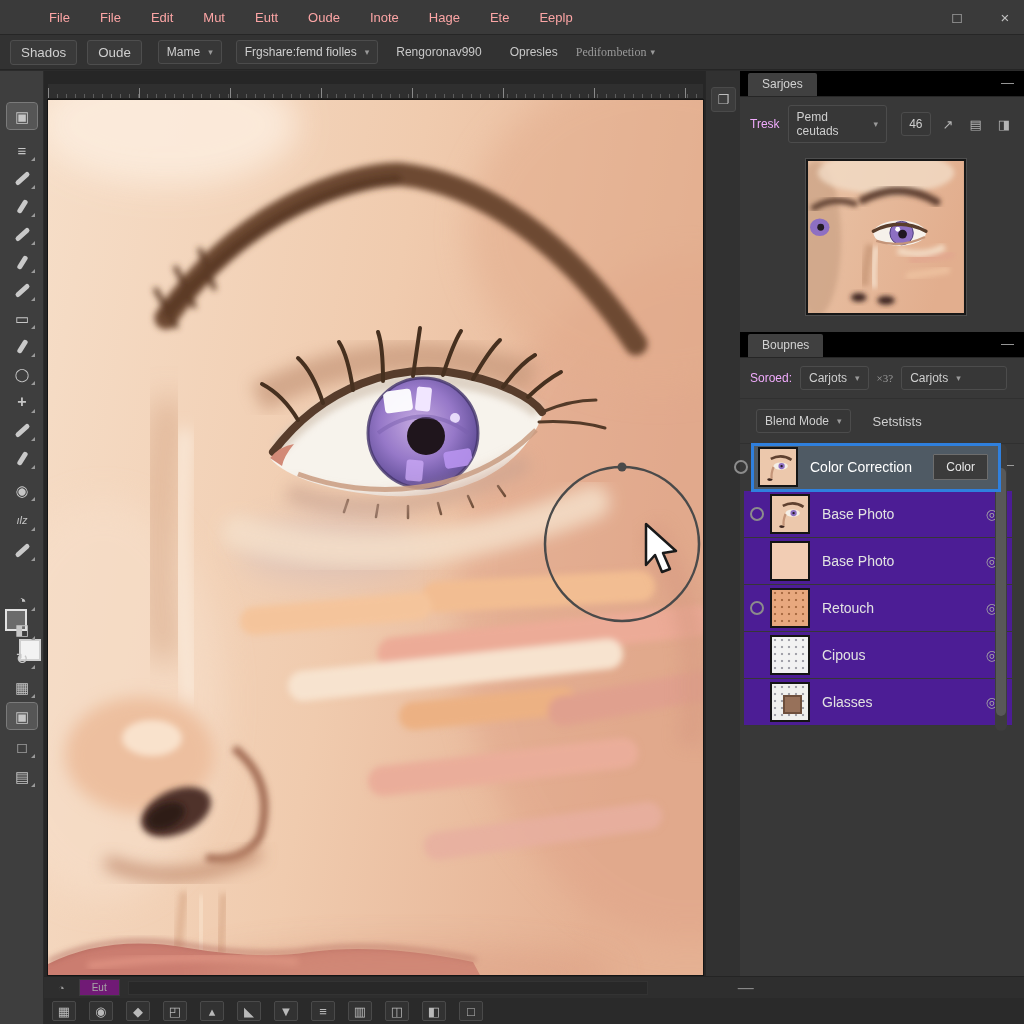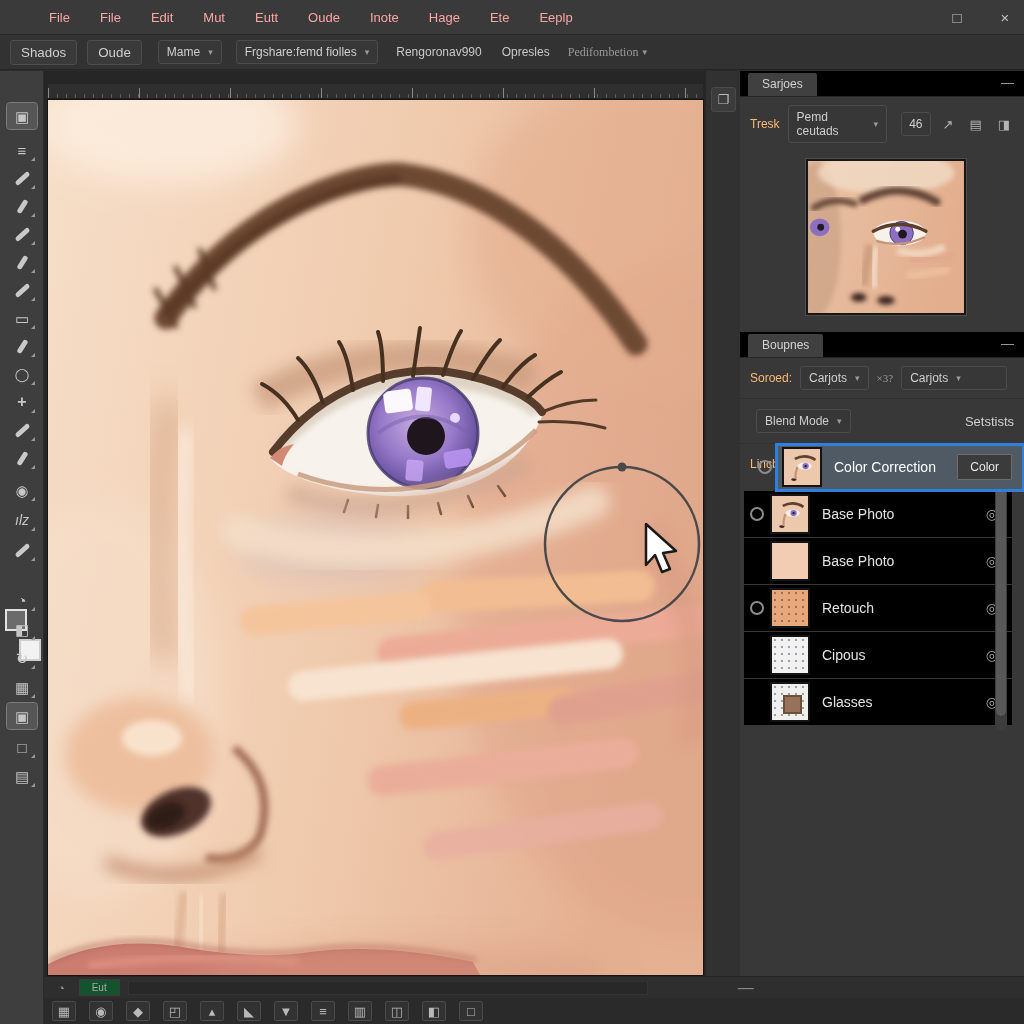--- a/index.html
+++ b/index.html
@@ -38,46 +38,46 @@
   .artwork{position:absolute;left:4px;top:29px;width:655px;height:875px;box-shadow:0 0 0 1px #151515;}
   
   .divider{position:absolute;left:705px;top:71px;width:35px;height:905px;background:#313131;border-left:1px solid #272727;}
   .divider .collapse{position:absolute;left:5px;top:16px;width:25px;height:25px;background:#3c3c3c;border:1px solid #4a4a4a;border-radius:3px;color:#bdbdbd;font-size:13px;display:flex;align-items:center;justify-content:center;}
   
   .rpanel{position:absolute;left:740px;top:71px;width:284px;height:905px;background:#383838;font-size:12px;}
   .phead{position:relative;height:26px;background:#000000;border-bottom:1px solid #262626;}
   .ptab{position:absolute;left:8px;top:2px;padding:4px 14px 5px;background:#404040;color:#d2d2d2;font-size:12px;border-radius:2px 2px 0 0;}
   .pmin{position:absolute;right:10px;top:4px;color:#a9a9a9;font-size:13px;}
   .prow{position:relative;display:flex;align-items:center;padding:8px 10px;gap:8px;}
-  .plabel{color:#fdba74;}
+  .plabel{color:#f0abfc;}
   .mini-icon{color:#b5b5b5;font-size:13px;padding:2px 4px;}
   .preview{margin:8px 0 14px 66px;width:160px;height:156px;border:2px solid #171717;outline:1px solid #4e4e4e;}
   .muted{color:#9a9a9a;font-family:Liberation Serif, serif;}
   
   .layers{position:absolute;left:4px;top:373px;width:268px;}
-  .lrow{position:relative;height:47px;background:#000000;border-bottom:1px solid #373737;display:flex;align-items:center;padding-left:26px;}
-  .lrow.selected{background:#4f5a64;outline:3px solid #2f80de;outline-offset:-2px;z-index:2;margin-left:32px;padding-left:6px;width:248px;}
+  .lrow{position:relative;height:47px;background:#4c1d95;border-bottom:1px solid #373737;display:flex;align-items:center;padding-left:26px;}
+  .lrow.selected{background:#4f5a64;outline:3px solid #2f80de;outline-offset:-2px;z-index:2;margin-left:8px;padding-left:6px;width:248px;}
   .vis-toggle{position:absolute;left:6px;width:14px;height:14px;border:2px solid #8c8c8c;border-radius:50%;}
   .vis-toggle.outside{left:-18px;}
   .lthumb{width:40px;height:40px;border:2px solid #141414;flex:none;}
   .lthumb.skin{background:#f2cdb4;}
   .dots{background-image:radial-gradient(circle at 3px 3px, rgba(40,40,60,.4) 1.1px, transparent 1.6px);background-size:7px 7px;}
   .lthumb.dots-orange{background-color:#e8a87e;background-image:radial-gradient(circle at 3px 3px, rgba(120,60,20,.55) 1.1px, transparent 1.6px);background-size:7px 7px;}
   .lthumb.dots-plain{background-color:#f2f2f2;}
   .lthumb.dots-square{background-color:#f0f0ee;position:relative;}
   .lthumb.dots-square::after{content:"";position:absolute;left:11px;top:11px;width:15px;height:15px;background:#97715a;border:2px solid #6e4f3c;}
   .lname{margin-left:12px;font-size:14px;color:#e2e2e2;}
   .leye{position:absolute;right:14px;color:#a5a5a5;font-size:14px;}
   .lbadge{position:absolute;right:12px;background:#3b3b3b;border:1px solid #6d6d6d;border-radius:1px;color:#e8e8e8;font-size:12px;padding:5px 12px;}
   .vscroll{position:absolute;left:255px;top:373px;width:12px;height:287px;background:#3d3d3d;border-radius:6px;}
   .vthumb{position:absolute;left:1px;top:24px;width:10px;height:248px;background:#585858;border-radius:5px;}
   
   .statusbar{position:absolute;left:44px;top:976px;width:980px;height:22px;background:#2e2e2e;border-top:1px solid #242424;display:flex;align-items:center;}
   .status-ico{margin-left:14px;color:#9a9a9a;font-size:11px;}
-  .zoombox{margin-left:14px;background:#14532d;border:1px solid #3c3c3c;color:#a8a8a8;font-size:10px;padding:2px 12px;}
+  .zoombox{margin-left:14px;background:#701a75;border:1px solid #3c3c3c;color:#a8a8a8;font-size:10px;padding:2px 12px;}
   .statstrip{margin-left:8px;width:520px;height:14px;background:#282828;border:1px solid #333;}
   .statdash{margin-left:90px;color:#8a8a8a;}
   .iconbar{position:absolute;left:44px;top:998px;width:980px;height:26px;background:#2a2a2a;display:flex;align-items:center;gap:13px;padding-left:8px;}
   .bicon{width:24px;height:20px;display:flex;align-items:center;justify-content:center;color:#b9b9b9;font-size:13px;border:1px solid #4a4a4a;border-radius:2px;background:#323232;}
 </style>
 </head>
 <body>
 
 <div class="app">
 
@@ -105,21 +105,21 @@
     <button class="opt-btn">Oude</button>
     <span class="dd" style="margin-left:16px;">
       <span>Mame</span>
       <span class="caret">▾</span>
     </span>
     <span class="dd" style="margin-left:14px;">
       <span>Frgshare:femd fiolles</span>
       <span class="caret">▾</span>
     </span>
     <span class="opt-text">Rengoronav990</span>
-    <span class="opt-text" style="margin-left:20px;">Opresles</span>
+    <span class="opt-text" style="margin-left:28px;">Opresles</span>
     <span class="opt-text muted">Pedifombetion</span>
     <span class="caret muted" style="margin-left:4px;font-size:9px;">▾</span>
   </div>
 
   <div class="toolbar">
     <div class="tool sel" style="top:32px;">
         <span class="glyph">▣</span>
       </div>
     <div class="tool" style="top:66px;">
         <span class="glyph">≡</span>
@@ -167,21 +167,21 @@
       </div>
     <div class="tool" style="top:374px;">
         <span class="penbar alt"></span>
         <span class="tri"></span>
       </div>
     <div class="tool" style="top:406px;">
         <span class="glyph">◉</span>
         <span class="tri"></span>
       </div>
     <div class="tool" style="top:436px;">
-        <span class="glyph" style="font-size:14px;font-style:italic;">ılz</span>
+        <span class="glyph" style="font-size:11px;font-style:italic;">ılz</span>
         <span class="tri"></span>
       </div>
     <div class="tool" style="top:466px;">
         <span class="penbar"></span>
         <span class="tri"></span>
       </div>
     <div class="swatches">
       <span class="sw-bg"></span>
       <span class="sw-fg"></span>
     </div>
@@ -405,21 +405,21 @@
       <span class="dd">
         <span>Carjots</span>
         <span class="caret">▾</span>
       </span>
       <span class="muted" style="font-size:11px;">×3?</span>
       <span class="dd" style="width:106px;justify-content:flex-start;">
         <span>Carjots</span>
         <span class="caret">▾</span>
       </span>
     </div>
-    <div class="prow" style="border-top:1px solid #303030;border-bottom:1px solid #303030;padding-top:10px;padding-bottom:10px;justify-content:space-between;">
+    <div class="prow" style="border-top:1px solid #303030;border-bottom:1px solid #303030;padding-top:10px;padding-bottom:10px;">
       <span class="dd" style="margin-left:6px;">
         <span>Blend Mode</span>
         <span class="caret">▾</span>
       </span>
       <span class="plabel" style="margin-left:14px;color:#cfcfcf;font-size:13px;">Setstists</span>
     </div>
     <div class="prow">
       <span class="plabel">Lincbiet:</span>
       <span class="dd">
         <span>Eeogn</span>

